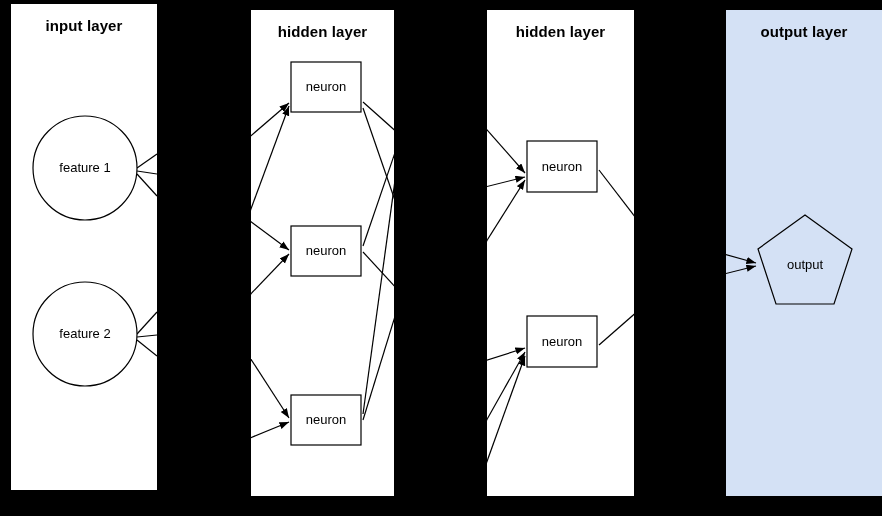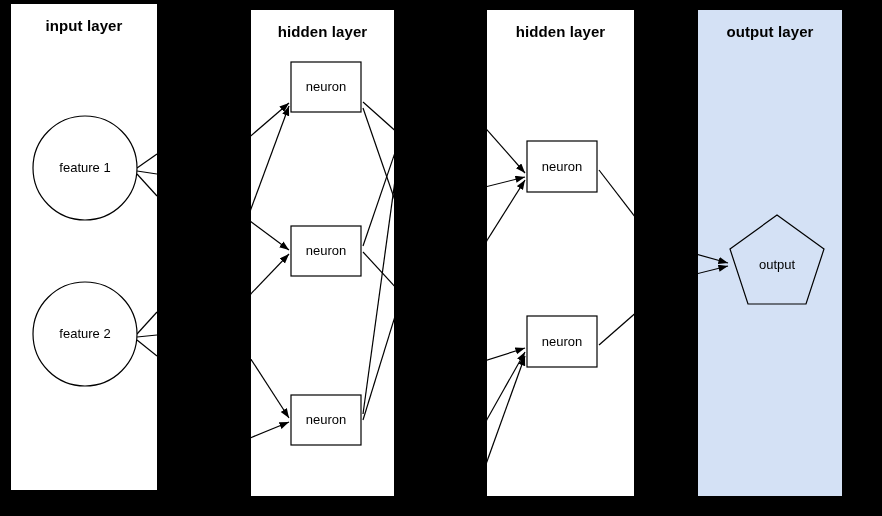--- a/index.html
+++ b/index.html
@@ -155,21 +155,21 @@
         <rect class="shape-fill-white" x="40" y="131" width="70" height="51"></rect>
         <text class="node-label" x="75" y="161" text-anchor="middle">neuron</text>
       </g>
       <g>
         <rect class="shape-fill-white" x="40" y="306" width="70" height="51"></rect>
         <text class="node-label" x="75" y="336" text-anchor="middle">neuron</text>
       </g>
     </svg>
   </div>
 
-  <div class="panel" style="left:698px; top:10px; width:144px; height:486px; background:#d4e1f5;">
+  <div class="panel" style="left:726px; top:10px; width:156px; height:486px; background:#d4e1f5;">
     <div class="panel-title" style="top:13px;">output layer</div>
     <svg class="panel-svg" width="144" height="486" viewBox="0 0 144 486">
       <defs>
         <marker id="ah3" markerWidth="9" markerHeight="9" refX="8" refY="3" orient="auto" markerUnits="strokeWidth">
           <path d="M0,0 L8,3 L0,6 z" fill="#000000"></path>
         </marker>
       </defs>
 
       <g>
         <path class="edge" d="M -6 243 L 30 253" marker-end="url(#ah3)"></path>

